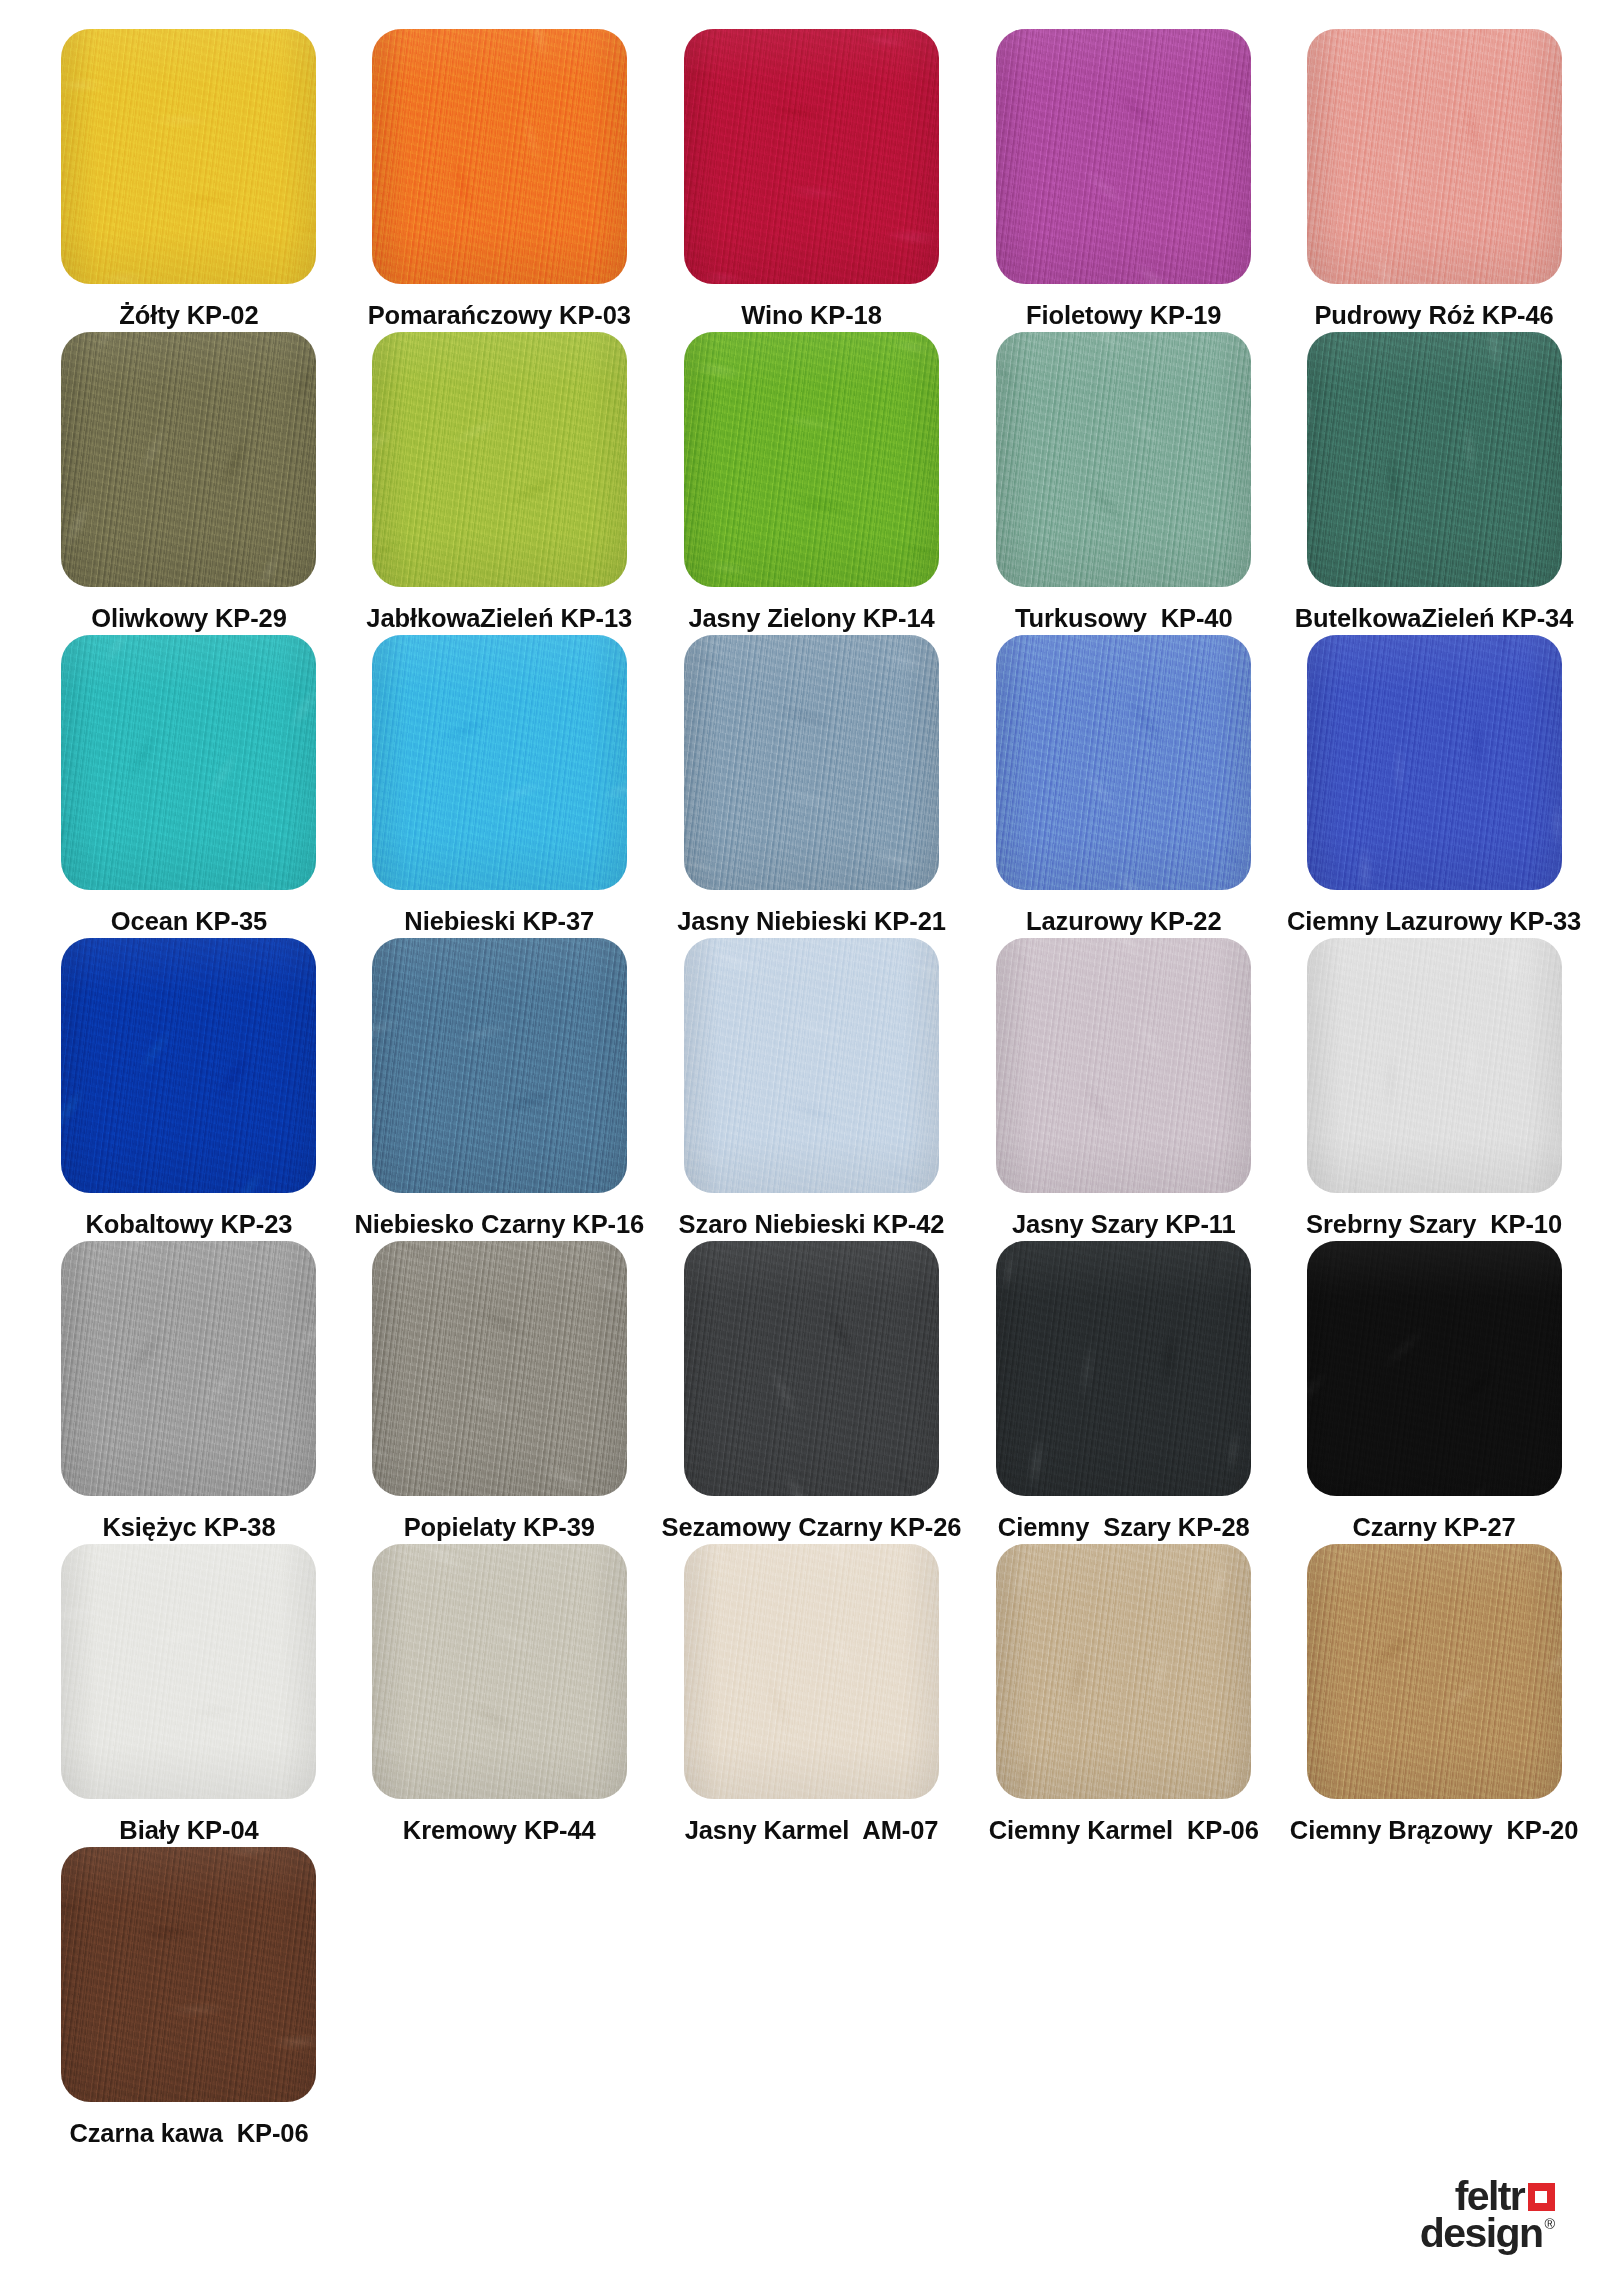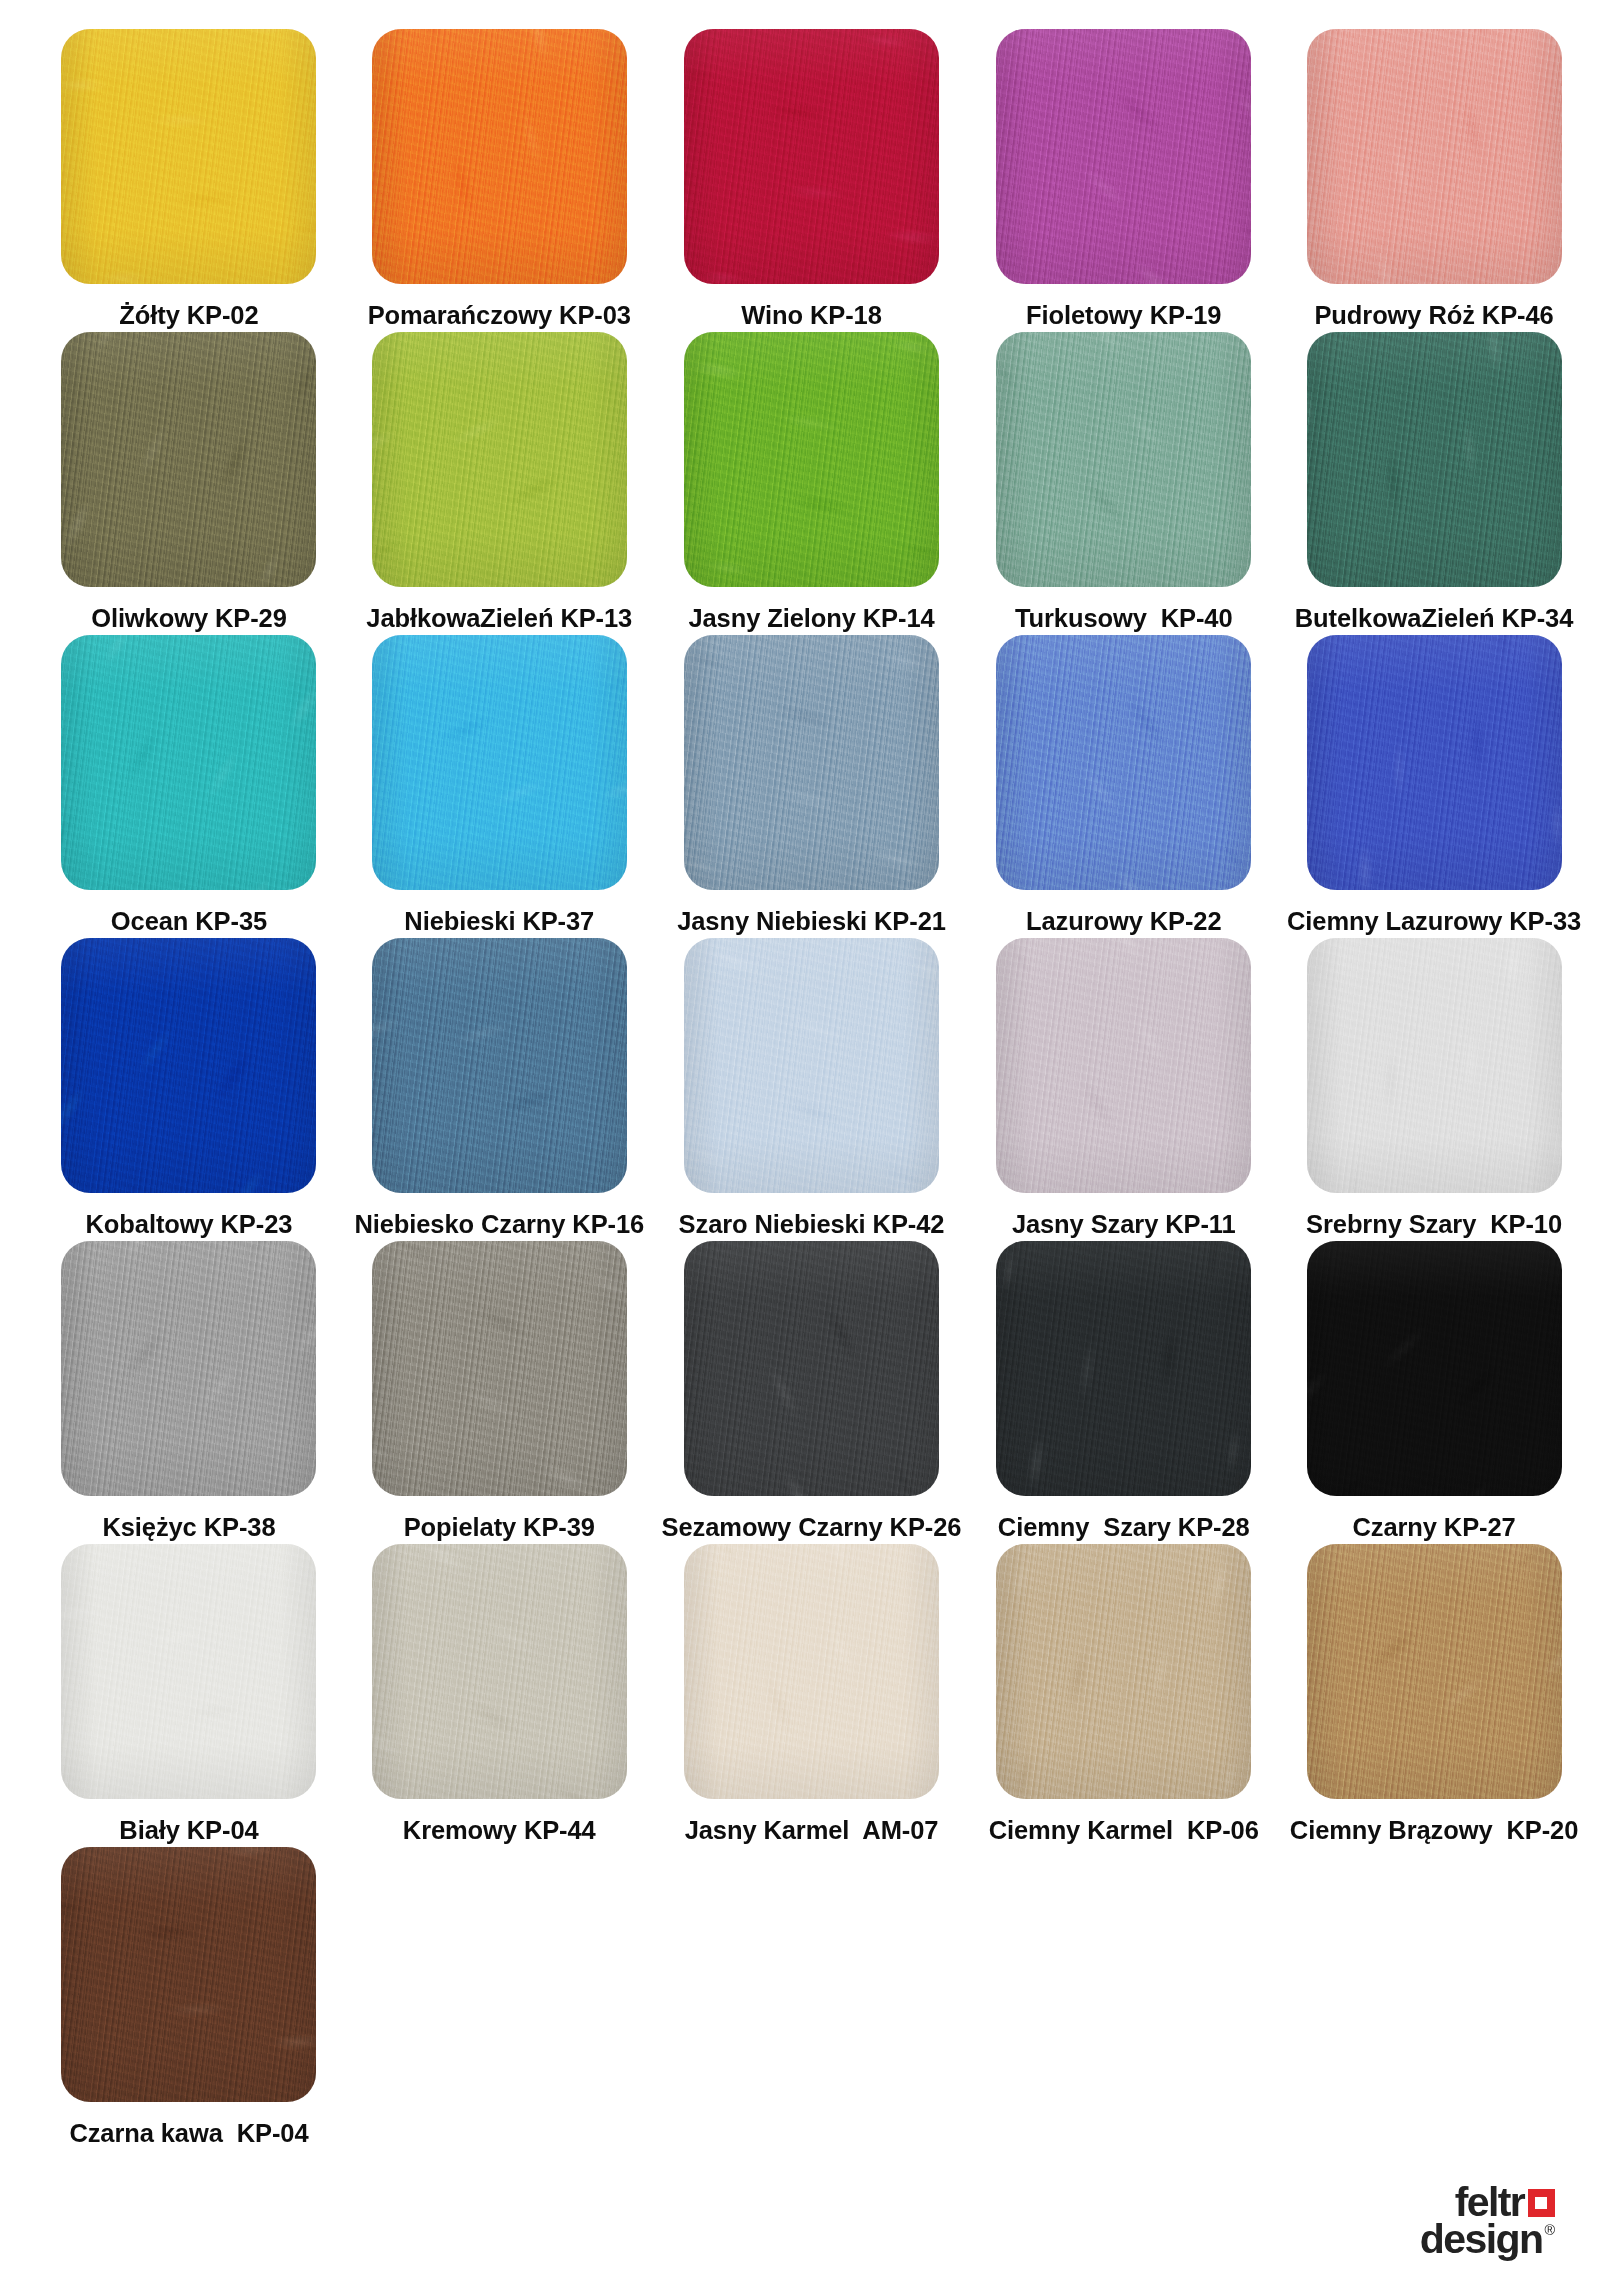--- a/index.html
+++ b/index.html
@@ -101,21 +101,21 @@
     color: #0e0e0e;
     text-align: center;
     letter-spacing: -0.1px;
     white-space: pre;
     line-height: 1.1;
   }
 
   #brand-logo {
     position: absolute;
     right: 68px;
-    bottom: 38px;
+    bottom: 44px;
     width: 209px;
     text-align: center;
     user-select: none;
   }
   .logo-line {
     font-weight: bold;
     color: #222222;
     letter-spacing: -1.6px;
     line-height: 0.86;
   }
@@ -402,21 +402,21 @@
           <div class="shade"></div>
         </div>
         <div class="swatch-label">Ciemny Brązowy  KP-20</div>
       </div>
       <div class="swatch-cell">
         <div class="swatch-chip" style="background-color: rgb(93, 55, 37);">
           <div class="tex"></div>
           <div class="tex2" style="transform: rotate(178deg);"></div>
           <div class="shade"></div>
         </div>
-        <div class="swatch-label">Czarna kawa  KP-04</div>
+        <div class="swatch-label">Czarna kawa  KP-06</div>
       </div>
     </div>
 
   <div id="brand-logo">
     <div class="logo-line logo-row1">
       <span>feltr</span>
       <span class="logo-square"></span>
     </div>
     <div class="logo-line logo-row2">
       <span>design</span>

